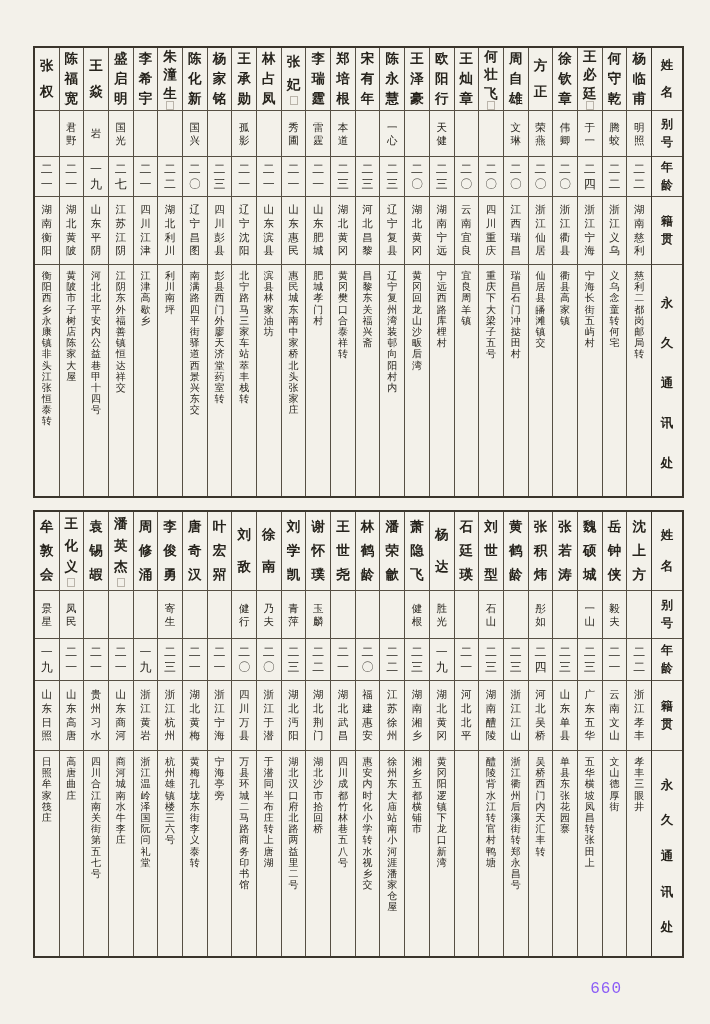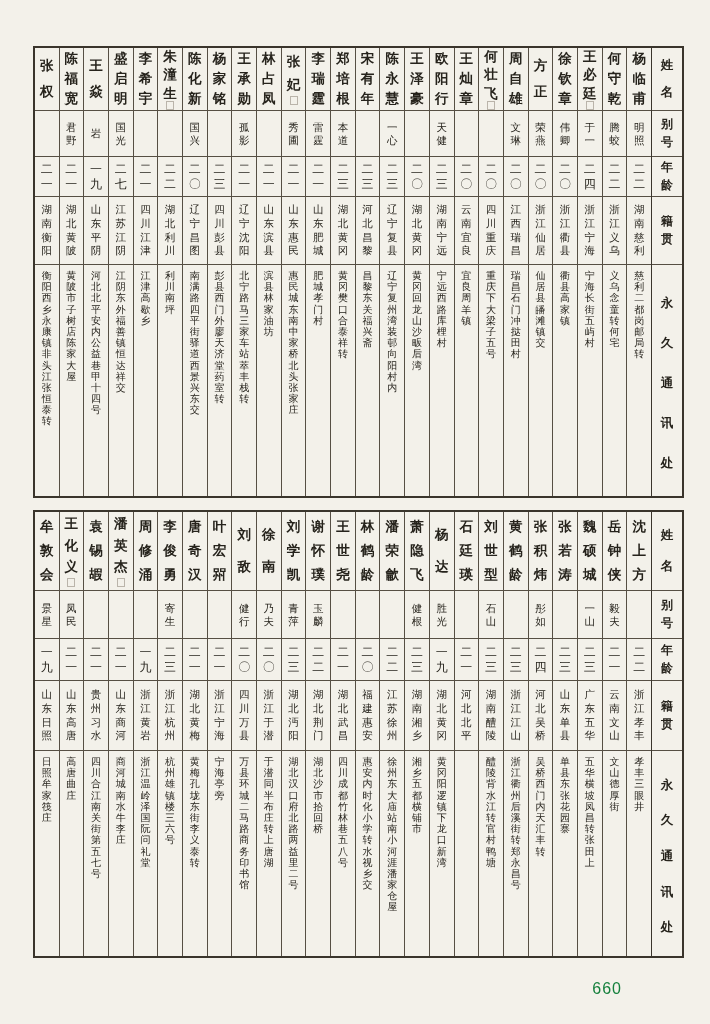--- a/index.html
+++ b/index.html
@@ -21,21 +21,21 @@
   .c2{height:var(--r2);justify-content:center;font-size:10.5px;line-height:1.2;}
   .c3{height:var(--r3);justify-content:center;font-size:12px;line-height:1.2;}
   .c4{height:var(--r4);justify-content:center;font-size:10.5px;line-height:1.3;}
   .c5{flex:1;justify-content:flex-start;padding-top:5px;font-size:10px;line-height:1.12;}
   .hcol .cell{font-weight:bold;font-size:12.5px;}
   .hcol .c1,.hcol .c5{justify-content:space-evenly;}
   .hcol .c2,.hcol .c3,.hcol .c4{line-height:1.45;font-size:12px;}
   .ch{text-align:center;}
   .mark{width:6px;height:7px;border:1px solid #8a8275;opacity:.55;flex:none;margin-top:-2px;}
   .pageno{position:absolute;right:88px;bottom:26px;font-size:16px;letter-spacing:1px;
-          font-family:Liberation Sans, sans-serif;color:#15803d;}
+          font-family:Liberation Mono, monospace;color:#8b5cf6;}
 </style>
 </head>
 <body>
 
 <div class="sheet">
   <div class="table top" id="table-top">
       <div class="hcol">
         <div class="cell c1">
           <div class="ch">姓</div>
           <div class="ch">名</div>

